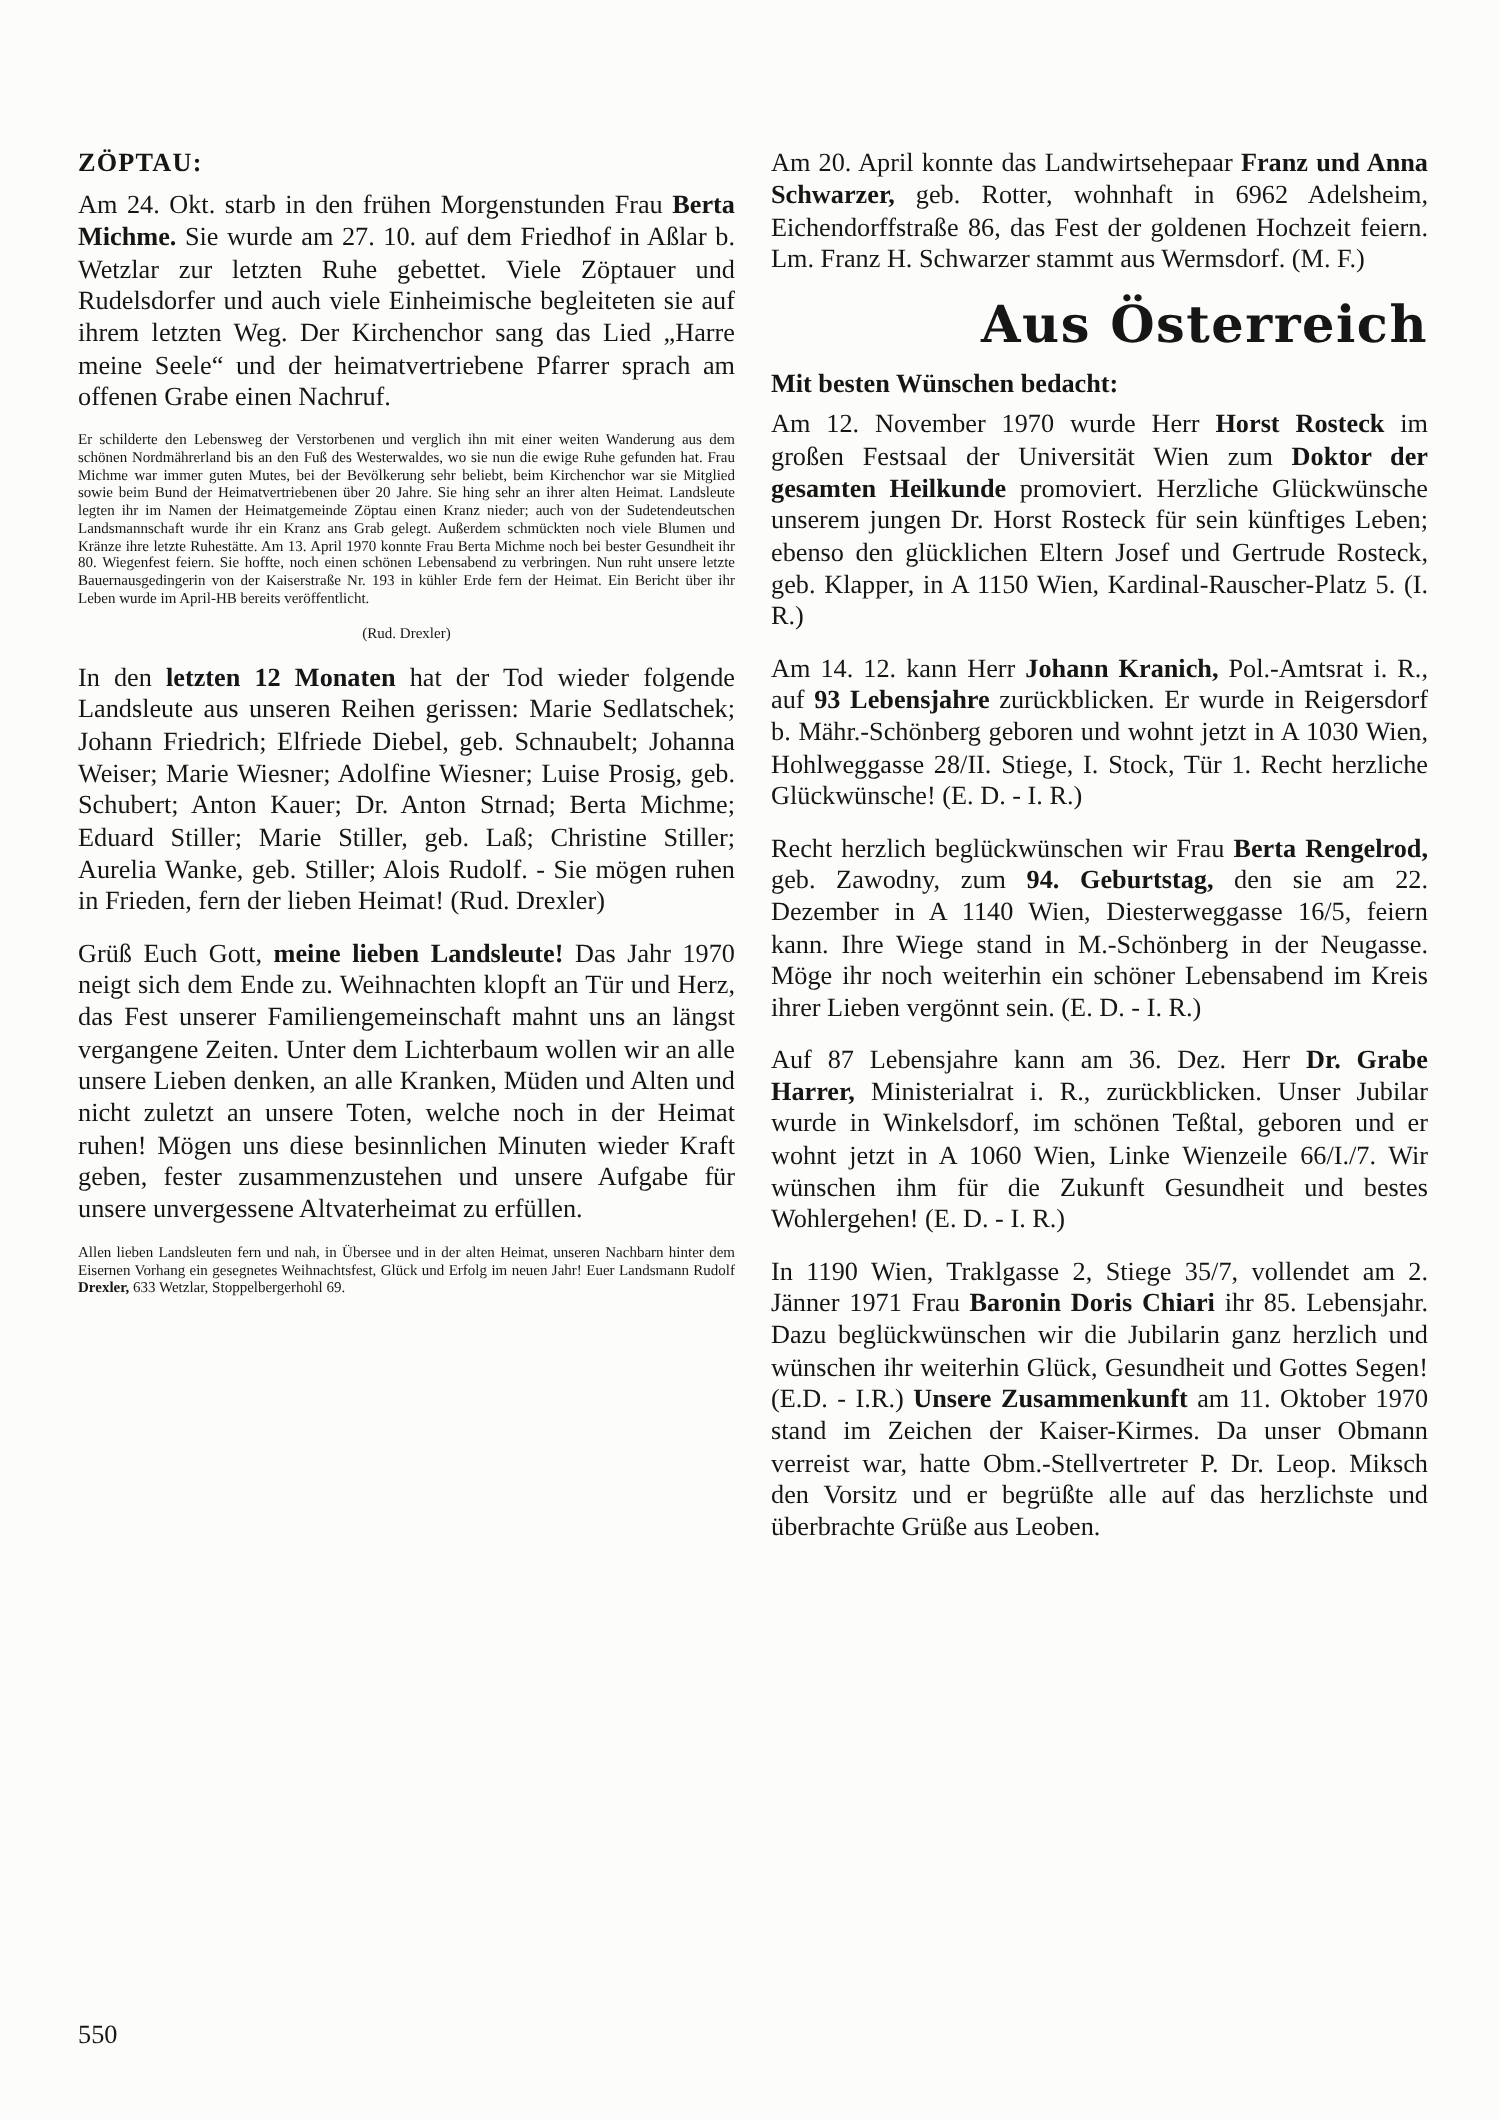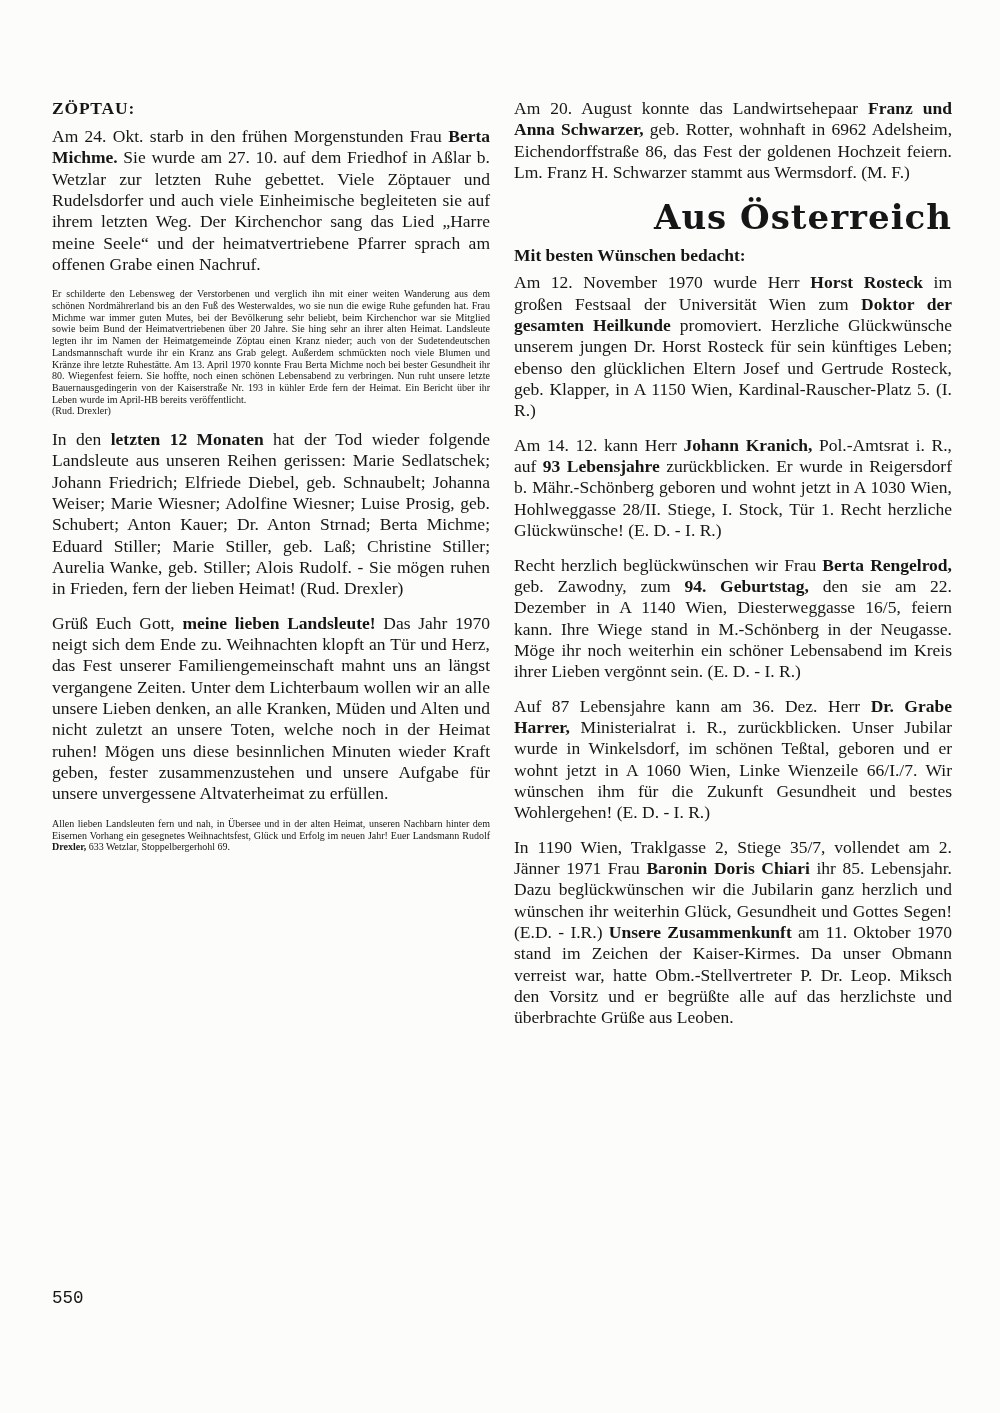--- a/index.html
+++ b/index.html
@@ -47,64 +47,63 @@
   }
   .small {
     font-size: 10px;
     line-height: 1.17;
     margin-bottom: 12px;
   }
   .mb0 {
     margin-bottom: 0;
   }
   .byline {
-    text-align: left;
-    margin-top: 0;
+    text-align: center;
+    margin-top: 12px;
     margin-bottom: 12px;
   }
   .big-head {
     font-family: "DejaVu Serif", serif;
     font-size: 34px;
     font-weight: bold;
     text-align: right;
     letter-spacing: 1px;
     margin: 14px 0 8px 0;
   }
   .sub-head {
     font-size: 17.5px;
     font-weight: bold;
     margin: 0 0 6px 0;
   }
   .page-number {
     position: absolute;
     left: 52px;
-    top: 1288px;
+    top: 1346px;
     font-size: 17.5px;
-    font-family: Liberation Mono, monospace;
   }
   b { font-weight: bold; }
 </style>
 </head>
 <body>
 
 <div class="page">
   <div class="columns">
 
     <div class="col">
       <h2 class="sec-head">ZÖPTAU:</h2>
       <p class="body"><span>Am 24. Okt. starb in den frühen Morgenstunden Frau </span><b>Berta Michme.</b><span> Sie wurde am 27. 10. auf dem Friedhof in Aßlar b. Wetzlar zur letzten Ruhe gebettet. Viele Zöptauer und Rudelsdorfer und auch viele Einheimische begleiteten sie auf ihrem letzten Weg. Der Kirchenchor sang das Lied „Harre meine Seele“ und der heimatvertriebene Pfarrer sprach am offenen Grabe einen Nachruf.</span></p>
       <p class="small mb0"><span>Er schilderte den Lebensweg der Verstorbenen und verglich ihn mit einer weiten Wanderung aus dem schönen Nordmährerland bis an den Fuß des Westerwaldes, wo sie nun die ewige Ruhe gefunden hat. Frau Michme war immer guten Mutes, bei der Bevölkerung sehr beliebt, beim Kirchenchor war sie Mitglied sowie beim Bund der Heimatvertriebenen über 20 Jahre. Sie hing sehr an ihrer alten Heimat. Landsleute legten ihr im Namen der Heimatgemeinde Zöptau einen Kranz nieder; auch von der Sudetendeutschen Landsmannschaft wurde ihr ein Kranz ans Grab gelegt. Außerdem schmückten noch viele Blumen und Kränze ihre letzte Ruhestätte. Am 13. April 1970 konnte Frau Berta Michme noch bei bester Gesundheit ihr 80. Wiegenfest feiern. Sie hoffte, noch einen schönen Lebensabend zu verbringen. Nun ruht unsere letzte Bauernausgedingerin von der Kaiserstraße Nr. 193 in kühler Erde fern der Heimat. Ein Bericht über ihr Leben wurde im April-HB bereits veröffentlicht.</span></p>
       <p class="small byline">(Rud. Drexler)</p>
       <p class="body"><span>In den </span><b>letzten 12 Monaten</b><span> hat der Tod wieder folgende Landsleute aus unseren Reihen gerissen: Marie Sedlatschek; Johann Friedrich; Elfriede Diebel, geb. Schnaubelt; Johanna Weiser; Marie Wiesner; Adolfine Wiesner; Luise Prosig, geb. Schubert; Anton Kauer; Dr. Anton Strnad; Berta Michme; Eduard Stiller; Marie Stiller, geb. Laß; Christine Stiller; Aurelia Wanke, geb. Stiller; Alois Rudolf. - Sie mögen ruhen in Frieden, fern der lieben Heimat! (Rud. Drexler)</span></p>
       <p class="body"><span>Grüß Euch Gott, </span><b>meine lieben Landsleute!</b><span> Das Jahr 1970 neigt sich dem Ende zu. Weihnachten klopft an Tür und Herz, das Fest unserer Familiengemeinschaft mahnt uns an längst vergangene Zeiten. Unter dem Lichterbaum wollen wir an alle unsere Lieben denken, an alle Kranken, Müden und Alten und nicht zuletzt an unsere Toten, welche noch in der Heimat ruhen! Mögen uns diese besinnlichen Minuten wieder Kraft geben, fester zusammenzustehen und unsere Aufgabe für unsere unvergessene Altvaterheimat zu erfüllen.</span></p>
       <p class="small"><span>Allen lieben Landsleuten fern und nah, in Übersee und in der alten Heimat, unseren Nachbarn hinter dem Eisernen Vorhang ein gesegnetes Weihnachtsfest, Glück und Erfolg im neuen Jahr! Euer Landsmann Rudolf </span><b>Drexler,</b><span> 633 Wetzlar, Stoppelbergerhohl 69.</span></p>
     </div>
 
     <div class="col">
-      <p class="body"><span>Am 20. August konnte das Landwirtsehepaar </span><b>Franz und Anna Schwarzer,</b><span> geb. Rotter, wohnhaft in 6962 Adelsheim, Eichendorffstraße 86, das Fest der goldenen Hochzeit feiern. Lm. Franz H. Schwarzer stammt aus Wermsdorf. (M. F.)</span></p>
+      <p class="body"><span>Am 20. April konnte das Landwirtsehepaar </span><b>Franz und Anna Schwarzer,</b><span> geb. Rotter, wohnhaft in 6962 Adelsheim, Eichendorffstraße 86, das Fest der goldenen Hochzeit feiern. Lm. Franz H. Schwarzer stammt aus Wermsdorf. (M. F.)</span></p>
       <h1 class="big-head">Aus Österreich</h1>
       <h3 class="sub-head">Mit besten Wünschen bedacht:</h3>
       <p class="body"><span>Am 12. November 1970 wurde Herr </span><b>Horst Rosteck</b><span> im großen Festsaal der Universität Wien zum </span><b>Doktor der gesamten Heilkunde</b><span> promoviert. Herzliche Glückwünsche unserem jungen Dr. Horst Rosteck für sein künftiges Leben; ebenso den glücklichen Eltern Josef und Gertrude Rosteck, geb. Klapper, in A 1150 Wien, Kardinal-Rauscher-Platz 5. (I. R.)</span></p>
       <p class="body"><span>Am 14. 12. kann Herr </span><b>Johann Kranich,</b><span> Pol.-Amtsrat i. R., auf </span><b>93 Lebensjahre</b><span> zurückblicken. Er wurde in Reigersdorf b. Mähr.-Schönberg geboren und wohnt jetzt in A 1030 Wien, Hohlweggasse 28/II. Stiege, I. Stock, Tür 1. Recht herzliche Glückwünsche! (E. D. - I. R.)</span></p>
       <p class="body"><span>Recht herzlich beglückwünschen wir Frau </span><b>Berta Rengelrod,</b><span> geb. Zawodny, zum </span><b>94. Geburtstag,</b><span> den sie am 22. Dezember in A 1140 Wien, Diesterweggasse 16/5, feiern kann. Ihre Wiege stand in M.-Schönberg in der Neugasse. Möge ihr noch weiterhin ein schöner Lebensabend im Kreis ihrer Lieben vergönnt sein. (E. D. - I. R.)</span></p>
       <p class="body"><span>Auf 87 Lebensjahre kann am 36. Dez. Herr </span><b>Dr. Grabe Harrer,</b><span> Ministerialrat i. R., zurückblicken. Unser Jubilar wurde in Winkelsdorf, im schönen Teßtal, geboren und er wohnt jetzt in A 1060 Wien, Linke Wienzeile 66/I./7. Wir wünschen ihm für die Zukunft Gesundheit und bestes Wohlergehen! (E. D. - I. R.)</span></p>
       <p class="body"><span>In 1190 Wien, Traklgasse 2, Stiege 35/7, vollendet am 2. Jänner 1971 Frau </span><b>Baronin Doris Chiari</b><span> ihr 85. Lebensjahr. Dazu beglückwünschen wir die Jubilarin ganz herzlich und wünschen ihr weiterhin Glück, Gesundheit und Gottes Segen! (E.D. - I.R.) </span><b>Unsere Zusammenkunft</b><span> am 11. Oktober 1970 stand im Zeichen der Kaiser-Kirmes. Da unser Obmann verreist war, hatte Obm.-Stellvertreter P. Dr. Leop. Miksch den Vorsitz und er begrüßte alle auf das herzlichste und überbrachte Grüße aus Leoben.</span></p>
     </div>
 
   </div>

